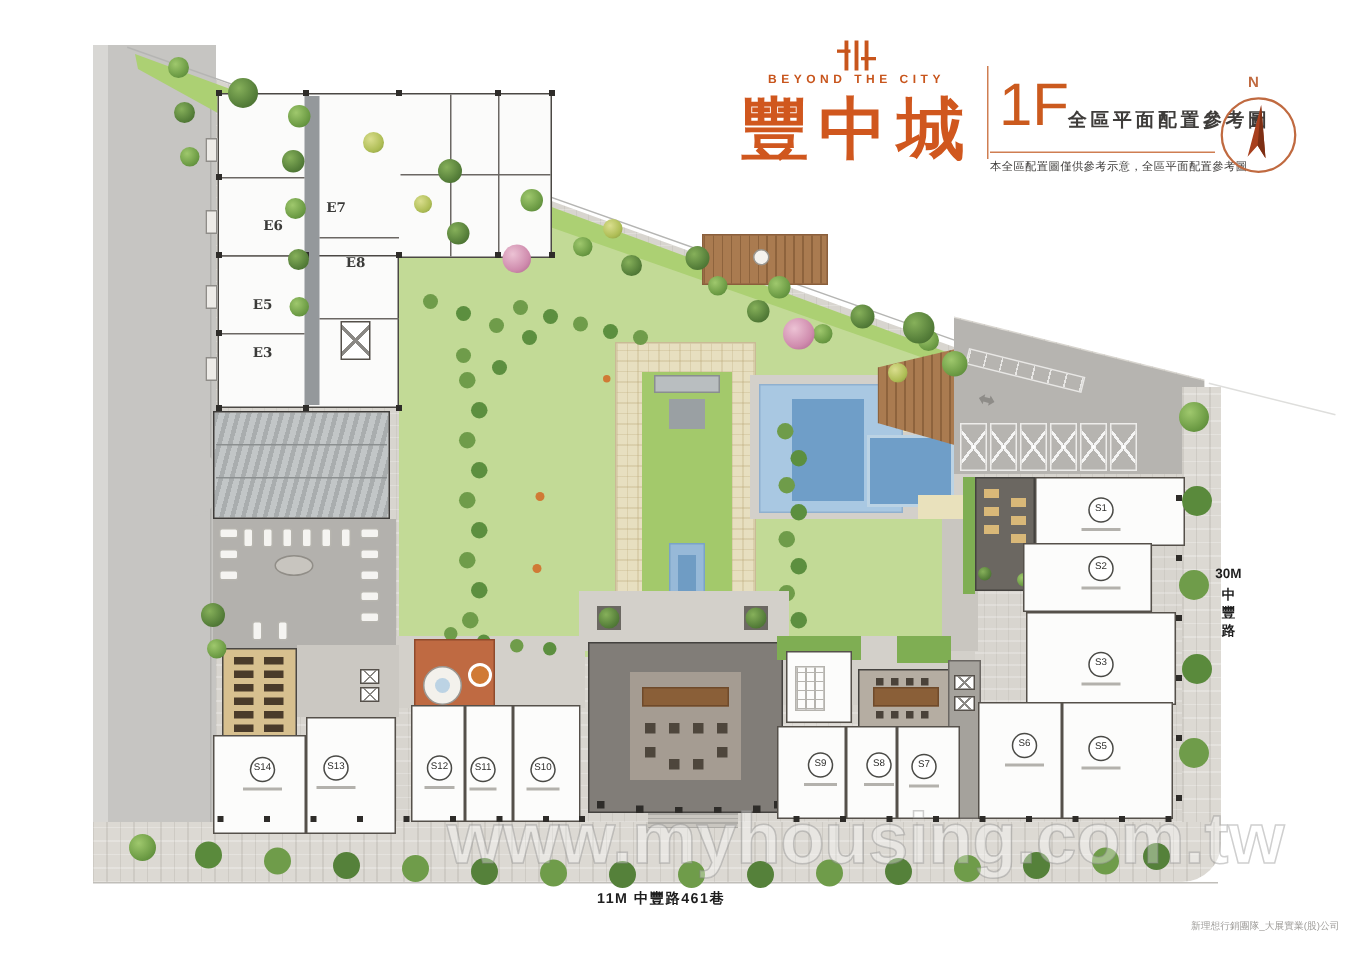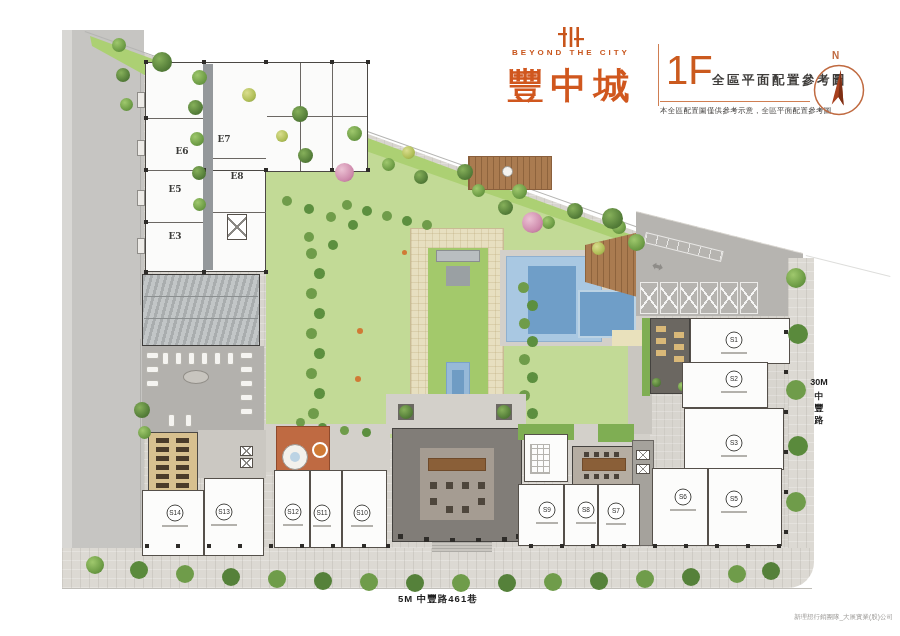--- a/index.html
+++ b/index.html
@@ -288,21 +288,21 @@
 
   <div class="a tree" style="left:86px;top:556px;width:18px;height:18px;
        box-shadow:44px 5px 0 0 #5a8a3c,90px 9px 0 0 #6f9c4a,136px 12px 0 0 #55813a,182px 14px 0 0 #6f9c4a,
                   228px 16px 0 0 #55813a,274px 17px 0 0 #6f9c4a,320px 18px 0 0 #55813a,366px 18px 0 0 #6f9c4a,
                   412px 18px 0 0 #55813a,458px 17px 0 0 #6f9c4a,504px 16px 0 0 #55813a,550px 14px 0 0 #6f9c4a,
                   596px 12px 0 0 #55813a,642px 9px 0 0 #6f9c4a,676px 6px 0 0 #55813a;"></div>
 
   <div class="a elabel" style="left:182px;top:151px;">E6</div>
   <div class="a elabel" style="left:224px;top:139px;">E7</div>
   <div class="a elabel" style="left:237px;top:176px;">E8</div>
-  <div class="a elabel" style="left:175px;top:189px;">E5</div>
+  <div class="a elabel" style="left:175px;top:204px;">E5</div>
   <div class="a elabel" style="left:175px;top:236px;">E3</div>
 
   <div class="a slabel" style="left:734px;top:340px;">S1</div>
   <div class="a slabel" style="left:734px;top:379px;">S2</div>
   <div class="a slabel" style="left:734px;top:443px;">S3</div>
   <div class="a slabel" style="left:734px;top:499px;">S5</div>
   <div class="a slabel" style="left:683px;top:497px;">S6</div>
   <div class="a slabel" style="left:616px;top:511px;">S7</div>
   <div class="a slabel" style="left:586px;top:510px;">S8</div>
   <div class="a slabel" style="left:547px;top:510px;">S9</div>
@@ -327,37 +327,38 @@
   <div class="a notebar" style="left:175px;top:525px;"></div>
 
   <svg class="a" style="left:558px;top:26px;" width="26" height="22" viewBox="0 0 26 22">
     <rect x="5" y="1" width="2.6" height="20" fill="#c8551c"></rect>
     <rect x="11.7" y="1" width="2.6" height="20" fill="#c8551c"></rect>
     <rect x="18.4" y="1" width="2.6" height="20" fill="#c8551c"></rect>
     <rect x="0" y="7" width="9" height="2.2" fill="#c8551c"></rect>
     <rect x="16" y="12" width="10" height="2.2" fill="#c8551c"></rect>
   </svg>
   <div class="a brand" style="left:488px;top:48px;width:166px;text-align:center;font-size:8px;font-weight:700;letter-spacing:3px;">BEYOND THE CITY</div>
-  <div class="a" style="left:486px;top:60px;width:172px;text-align:center;font-size:36px;font-weight:700;color:#d0571e;letter-spacing:7px;line-height:52px;">豐中城</div>
+  <div class="a" style="left:486px;top:60px;width:172px;text-align:center;font-size:45px;font-weight:700;color:#d0571e;letter-spacing:7px;line-height:52px;">豐中城</div>
   <div class="a line-orange" style="left:658px;top:44px;width:1px;height:62px;"></div>
   <div class="a" style="left:666px;top:48px;font-size:40px;font-weight:500;color:#cb5a1e;line-height:44px;">1F</div>
   <div class="a" style="left:712px;top:72px;font-size:12.5px;font-weight:700;color:#3e3c3a;letter-spacing:2.5px;">全區平面配置參考圖</div>
   <div class="a line-orange" style="left:660px;top:101px;width:150px;height:1px;"></div>
   <div class="a" style="left:660px;top:106px;width:190px;font-size:7.5px;color:#3e3c3a;letter-spacing:.3px;">本全區配置圖僅供參考示意，全區平面配置參考圖</div>
   <div class="a" style="left:832px;top:50px;font-size:10px;color:#c06a40;font-weight:700;">N</div>
   <svg class="a" style="left:812px;top:62px;" width="54" height="54" viewBox="0 0 54 54">
     <circle cx="27" cy="28" r="24.5" fill="none" stroke="#c06a40" stroke-width="1.5"></circle>
     <g transform="rotate(5 27 28)">
       <polygon points="27,8 33,43 27,35 21,43" fill="#a8401e"></polygon>
       <polygon points="27,8 27,35 33,43" fill="#7d2f14"></polygon>
     </g>
   </svg>
 
-  <div class="a" style="left:398px;top:593px;font-size:9.5px;font-weight:600;color:#1e1e1e;letter-spacing:1px;">5M 中豐路461巷</div>
+  <div class="a" style="left:398px;top:593px;font-size:9.5px;font-weight:600;color:#1e1e1e;letter-spacing:1px;">11M 中豐路461巷</div>
   <div class="a" style="left:806px;top:376px;width:26px;text-align:center;font-size:9px;font-weight:600;color:#1e1e1e;line-height:12px;">
     <span>30M</span>
     <span class="vtext">中豐路</span>
   </div>
 
+  <div class="a wm" style="left:298px;top:532px;font-size:48px;">www.myhousing.com.tw</div>
 
   <div class="a" style="left:794px;top:613px;font-size:6.5px;color:#9f9d9a;">新理想行銷團隊_大展實業(股)公司</div>
 
 </div>
 
 </body></html>

